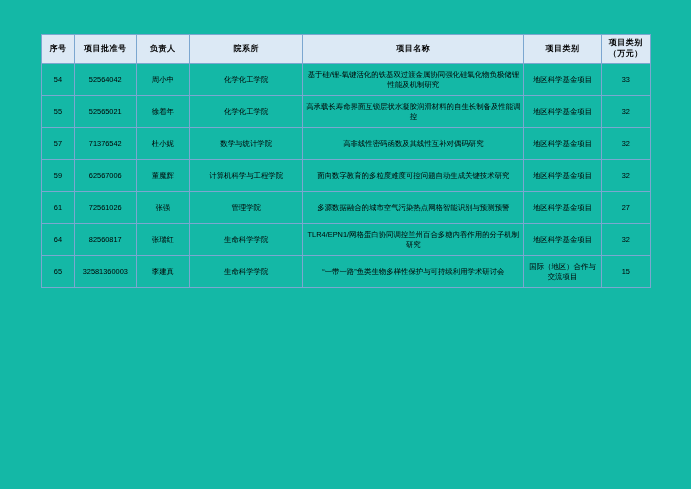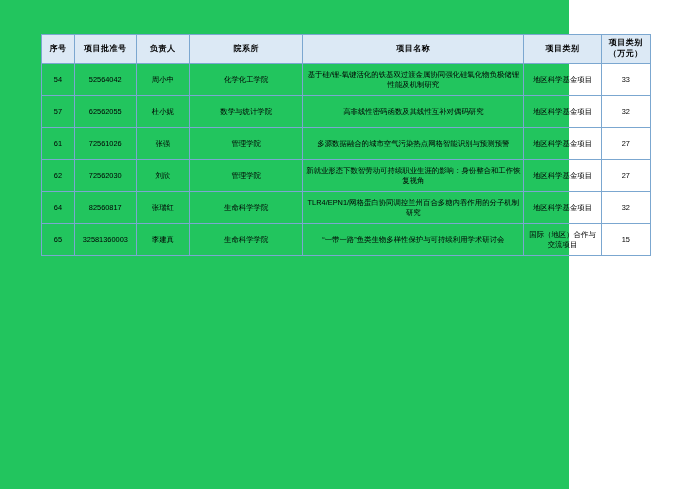--- a/index.html
+++ b/index.html
@@ -9,23 +9,23 @@
   }
   body {
     width: 691px;
     height: 489px;
     font-family: "Liberation Sans", "DejaVu Sans", sans-serif;
     color: #000000;
     overflow: hidden;
   }
   .page {
     position: relative;
-    width: 569px;
+    width: 691px;
     height: 489px;
-    background: #22c55e;
+    background: #14b8a6;
     box-sizing: border-box;
     text-decoration: underline;
   }
   .table-wrap {
     position: absolute;
     left: 41px;
     top: 34px;
     width: 610px;
   }
   table.grant-table {
@@ -103,43 +103,52 @@
         <tr>
           <td class="cell-no">54</td>
           <td class="cell-code">52564042</td>
           <td class="cell-person">周小中</td>
           <td class="cell-dept">化学化工学院</td>
           <td class="cell-title">基于硅/锂-氧键活化的铁基双过渡金属协同强化硅氧化物负极储锂性能及机制研究</td>
           <td class="cell-type">地区科学基金项目</td>
           <td class="cell-amount">33</td>
         </tr>
         <tr>
+          <td class="cell-no">55</td>
+          <td class="cell-code">52565021</td>
+          <td class="cell-person">徐着年</td>
+          <td class="cell-dept">化学化工学院</td>
+          <td class="cell-title">高承载长寿命界面互锁层状水凝胶润滑材料的自生长制备及性能调控</td>
+          <td class="cell-type">地区科学基金项目</td>
+          <td class="cell-amount">32</td>
+        </tr>
+        <tr>
           <td class="cell-no">57</td>
-          <td class="cell-code">62562055</td>
+          <td class="cell-code">71376542</td>
           <td class="cell-person">杜小妮</td>
           <td class="cell-dept">数学与统计学院</td>
           <td class="cell-title">高非线性密码函数及其线性互补对偶码研究</td>
+          <td class="cell-type">地区科学基金项目</td>
+          <td class="cell-amount">32</td>
+        </tr>
+        <tr>
+          <td class="cell-no">59</td>
+          <td class="cell-code">62567006</td>
+          <td class="cell-person">董魔辉</td>
+          <td class="cell-dept">计算机科学与工程学院</td>
+          <td class="cell-title">面向数字教育的多粒度难度可控问题自动生成关键技术研究</td>
           <td class="cell-type">地区科学基金项目</td>
           <td class="cell-amount">32</td>
         </tr>
         <tr>
           <td class="cell-no">61</td>
           <td class="cell-code">72561026</td>
           <td class="cell-person">张强</td>
           <td class="cell-dept">管理学院</td>
           <td class="cell-title">多源数据融合的城市空气污染热点网格智能识别与预测预警</td>
-          <td class="cell-type">地区科学基金项目</td>
-          <td class="cell-amount">27</td>
-        </tr>
-        <tr>
-          <td class="cell-no">62</td>
-          <td class="cell-code">72562030</td>
-          <td class="cell-person">刘欣</td>
-          <td class="cell-dept">管理学院</td>
-          <td class="cell-title">新就业形态下数智劳动可持续职业生涯的影响：身份整合和工作恢复视角</td>
           <td class="cell-type">地区科学基金项目</td>
           <td class="cell-amount">27</td>
         </tr>
         <tr>
           <td class="cell-no">64</td>
           <td class="cell-code">82560817</td>
           <td class="cell-person">张瑞红</td>
           <td class="cell-dept">生命科学学院</td>
           <td class="cell-title">TLR4/EPN1/网格蛋白协同调控兰州百合多糖内吞作用的分子机制研究</td>
           <td class="cell-type">地区科学基金项目</td>

